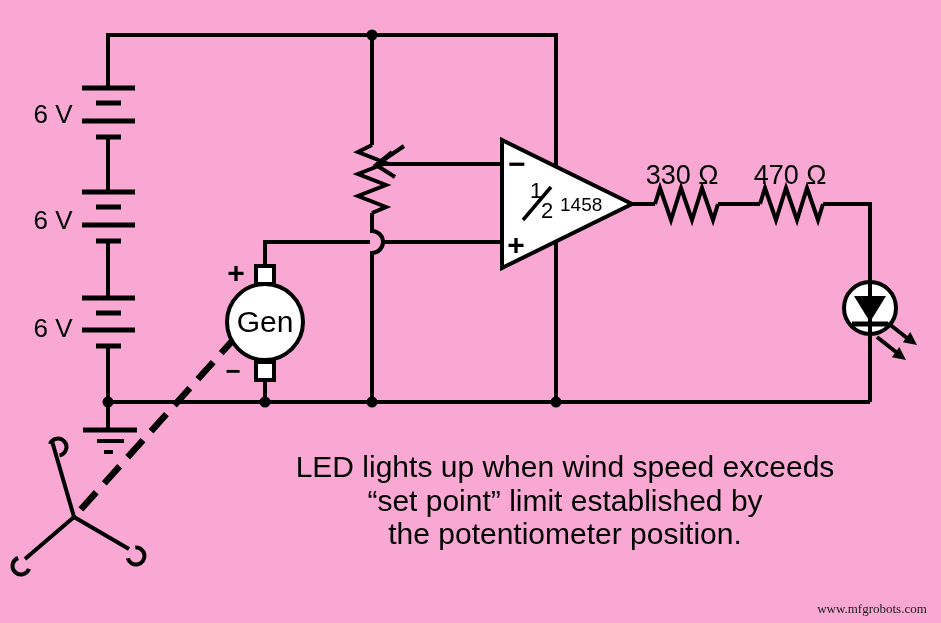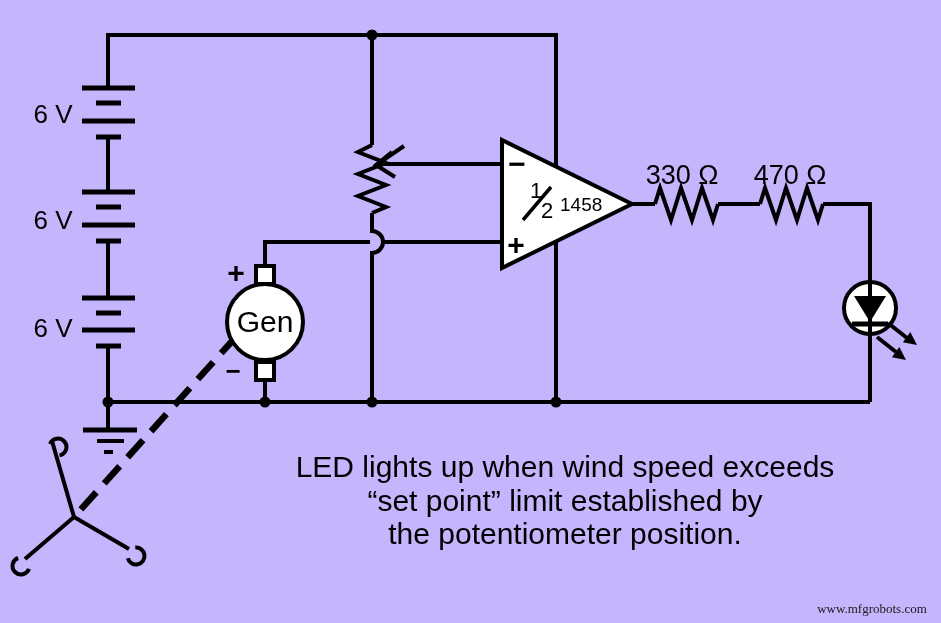--- a/index.html
+++ b/index.html
@@ -1,16 +1,16 @@
 <!DOCTYPE html>
 <html><head>
 <meta charset="utf-8">
 <style>
   html,body{margin:0;padding:0;background:#ffffff;}
-  .stage{position:relative;width:941px;height:623px;background:#c4b5fd;overflow:hidden;}
+  .stage{position:relative;width:941px;height:623px;background:#f9a8d4;overflow:hidden;}
   svg{position:absolute;left:0;top:0;}
   .wire{stroke:#000;stroke-width:4;fill:none;stroke-linejoin:miter;}
   .plate{stroke:#000;stroke-width:5;fill:none;}
   .zig{stroke:#000;stroke-width:4;fill:none;stroke-linejoin:miter;}
   .sym{stroke:#000;stroke-width:4;fill:#ffffff;}
   .lbl{font-family:"Liberation Sans","DejaVu Sans",sans-serif;fill:#000;}
   .mark{font-family:"Liberation Sans","DejaVu Sans",sans-serif;fill:#000;font-weight:bold;}
   .wm{font-family:"Liberation Serif","DejaVu Serif",serif;fill:#1a1a1a;}
 </style>
 </head>

